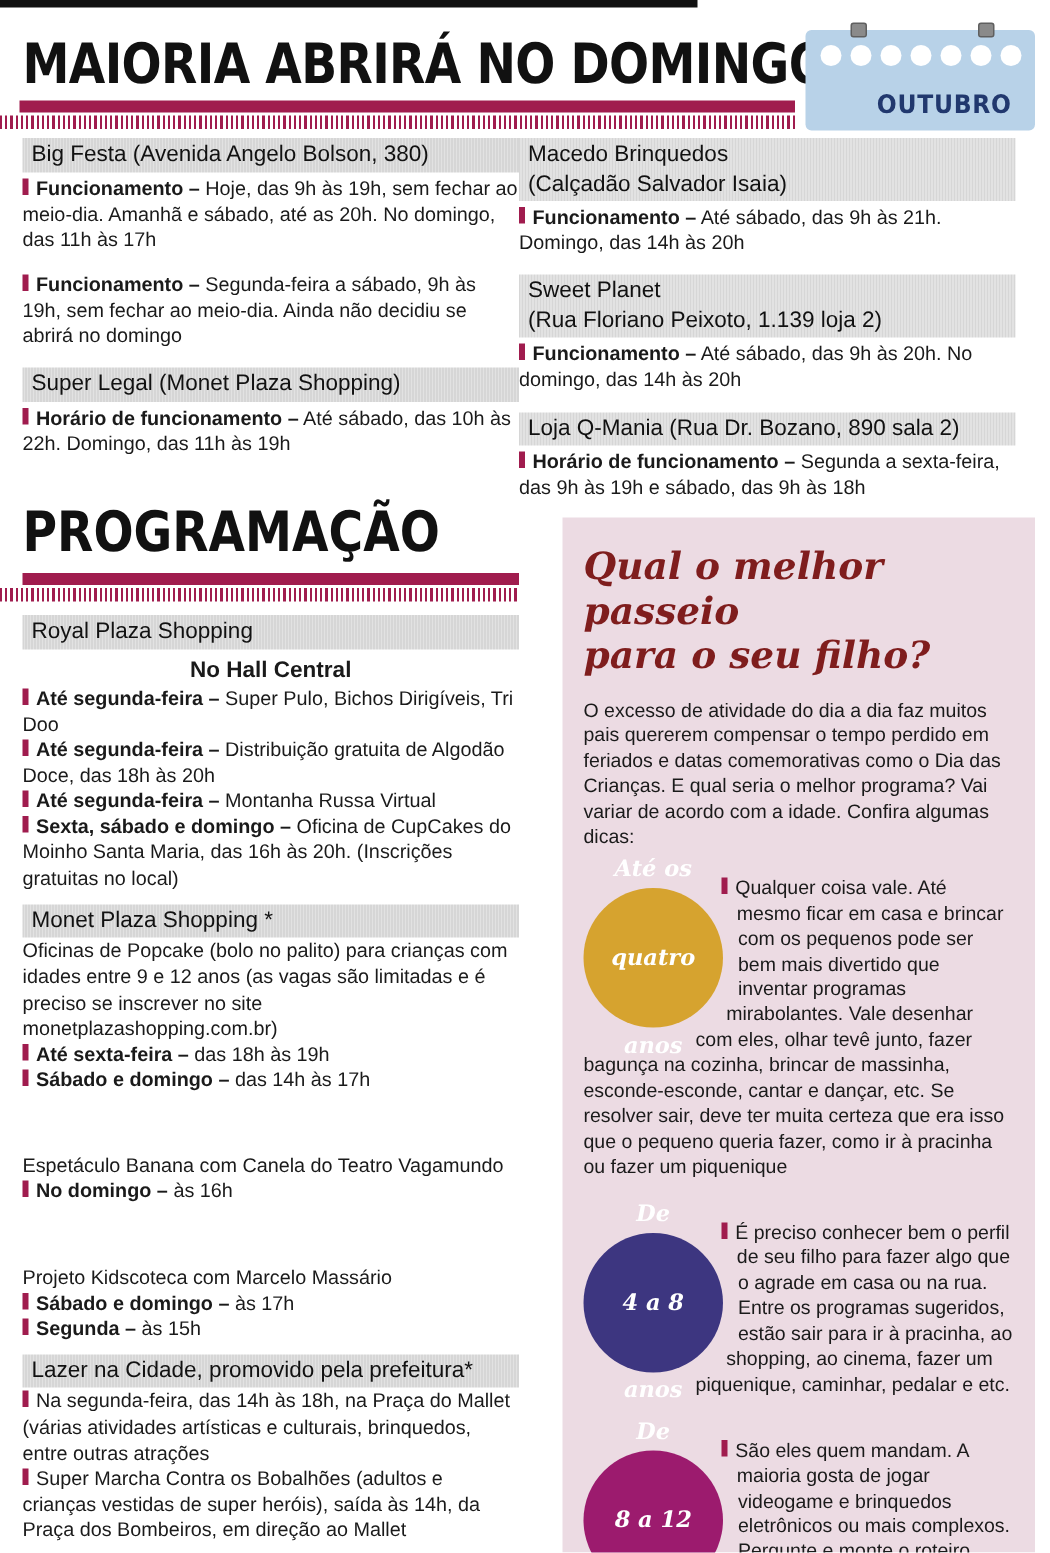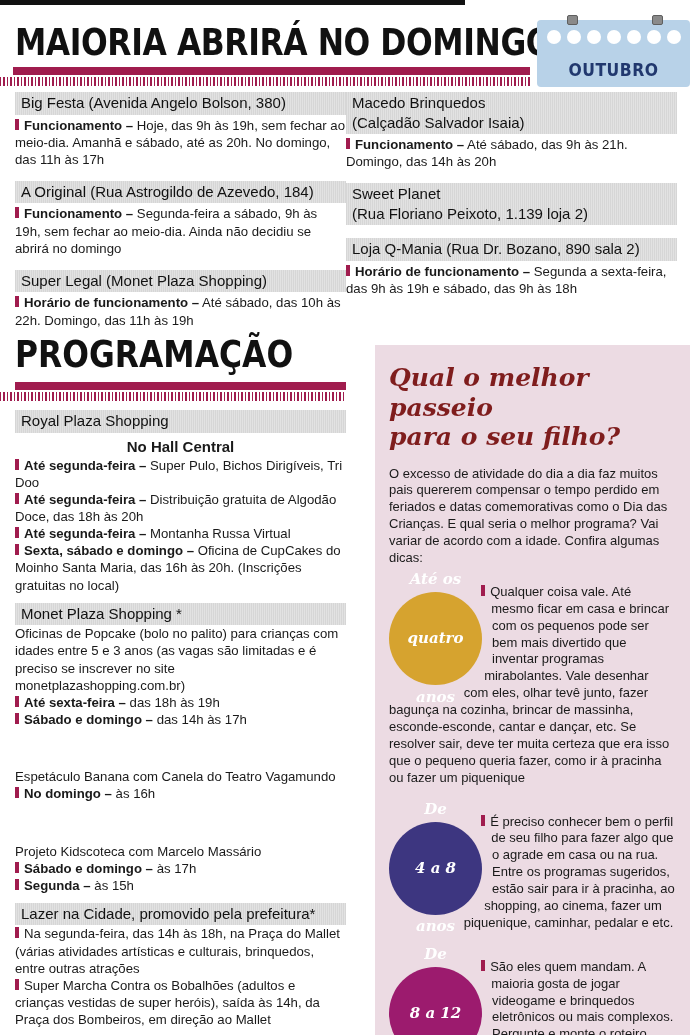--- a/index.html
+++ b/index.html
@@ -11,21 +11,21 @@
 
   
   .page-title { position:absolute; left:15px; top:24px; font-family:"DejaVu Sans", sans-serif;
     font-weight:bold; font-size:37px; line-height:1; letter-spacing:-0.5px; color:#111;
     transform:scaleX(0.85); transform-origin:left top; white-space:nowrap; }
   .rule-solid { position:absolute; left:13px; top:67px; width:517px; height:8px; background:#a01c4e; }
   .rule-striped { position:absolute; left:0; top:77px; width:531px; height:9px;
     background:repeating-linear-gradient(90deg,#a01c4e 0 1.5px,#ffffff 1.5px 3.5px); }
 
   .calendar { position:absolute; left:537px; top:20px; width:153px; height:67px;
-    background:#b8d2e8; border-radius:4px; }
+    background:#b8d2e8; border-radius:4px;padding-left:16px; }
   .calendar .clip { position:absolute; top:-5px; width:11px; height:10px; background:#8a8a8a;
     border:1px solid #5f5f5f; border-radius:2px; }
   .calendar .clip.c1 { left:30px; } .calendar .clip.c2 { left:115px; }
   .calendar .holes { position:absolute; top:10px; left:0; width:100%; display:flex;
     justify-content:center; gap:6px; }
   .calendar .hole { width:14px; height:14px; border-radius:50%; background:#ffffff; }
   .calendar .month { position:absolute; bottom:7px; width:100%; text-align:center;
     font-family:"DejaVu Sans", sans-serif; font-weight:bold; font-size:17px; color:#21386e;
     transform:scaleX(0.92); letter-spacing:0.5px; }
 
@@ -95,37 +95,37 @@
 <div class="rule-solid"></div>
 <div class="rule-striped"></div>
 
 <section class="stores">
   <div class="col">
     <div class="store-entry">
       <div class="store-header">Big Festa (Avenida Angelo Bolson, 380)</div>
       <p class="store-body"><span class="bmark"></span><b class="lbl">Funcionamento –</b><span> Hoje, das 9h às 19h, sem fechar ao meio-dia. Amanhã e sábado, até as 20h. No domingo, das 11h às 17h</span></p>
     </div>
     <div class="store-entry">
-      <div class="store-header">A Original (Rua Astrogildo de Azevedo, 184)</div>
       <p class="store-body"><span class="bmark"></span><b class="lbl">Funcionamento –</b><span> Segunda-feira a sábado, 9h às 19h, sem fechar ao meio-dia. Ainda não decidiu se abrirá no domingo</span></p>
     </div>
     <div class="store-entry">
       <div class="store-header">Super Legal (Monet Plaza Shopping)</div>
       <p class="store-body"><span class="bmark"></span><b class="lbl">Horário de funcionamento –</b><span> Até sábado, das 10h às 22h. Domingo, das 11h às 19h</span></p>
     </div>
   </div>
   <div class="col">
     <div class="store-entry">
       <div class="store-header">Macedo Brinquedos
 (Calçadão Salvador Isaia)</div>
       <p class="store-body"><span class="bmark"></span><b class="lbl">Funcionamento –</b><span> Até sábado, das 9h às 21h. Domingo, das 14h às 20h</span></p>
     </div>
     <div class="store-entry">
       <div class="store-header">Sweet Planet
 (Rua Floriano Peixoto, 1.139 loja 2)</div>
+      <p class="store-body"><span class="bmark"></span><b class="lbl">Funcionamento –</b><span> Até sábado, das 9h às 20h. No domingo, das 14h às 20h</span></p>
     </div>
     <div class="store-entry">
       <div class="store-header">Loja Q-Mania (Rua Dr. Bozano, 890 sala 2)</div>
       <p class="store-body"><span class="bmark"></span><b class="lbl">Horário de funcionamento –</b><span> Segunda a sexta-feira, das 9h às 19h e sábado, das 9h às 18h</span></p>
     </div>
   </div>
 </section>
 
 <section class="prog">
   <h2 class="prog-title">PROGRAMAÇÃO</h2>
@@ -133,21 +133,21 @@
   <div class="rule-striped2"></div>
 
   <div class="store-header">Royal Plaza Shopping</div>
   <div class="subhead">No Hall Central</div>
   <p><span class="bmark"></span><b class="lbl">Até segunda-feira –</b><span> Super Pulo, Bichos Dirigíveis, Tri Doo</span></p>
   <p><span class="bmark"></span><b class="lbl">Até segunda-feira –</b><span> Distribuição gratuita de Algodão Doce, das 18h às 20h</span></p>
   <p><span class="bmark"></span><b class="lbl">Até segunda-feira –</b><span> Montanha Russa Virtual</span></p>
   <p><span class="bmark"></span><b class="lbl">Sexta, sábado e domingo –</b><span> Oficina de CupCakes do Moinho Santa Maria, das 16h às 20h. (Inscrições gratuitas no local)</span></p>
 
   <div class="store-header mt20">Monet Plaza Shopping *</div>
-  <p>Oficinas de Popcake (bolo no palito) para crianças com idades entre 5 e 3 anos (as vagas são limitadas e é preciso se inscrever no site monetplazashopping.com.br)</p>
+  <p>Oficinas de Popcake (bolo no palito) para crianças com idades entre 9 e 12 anos (as vagas são limitadas e é preciso se inscrever no site monetplazashopping.com.br)</p>
   <p><span class="bmark"></span><b class="lbl">Até sexta-feira –</b><span> das 18h às 19h</span></p>
   <p><span class="bmark"></span><b class="lbl">Sábado e domingo –</b><span> das 14h às 17h</span></p>
 
   <p class="plain-title">Espetáculo Banana com Canela do Teatro Vagamundo</p>
   <p><span class="bmark"></span><b class="lbl">No domingo –</b><span> às 16h</span></p>
 
   <p class="plain-title">Projeto Kidscoteca com Marcelo Massário</p>
   <p><span class="bmark"></span><b class="lbl">Sábado e domingo –</b><span> às 17h</span></p>
   <p><span class="bmark"></span><b class="lbl">Segunda –</b><span> às 15h</span></p>
 

